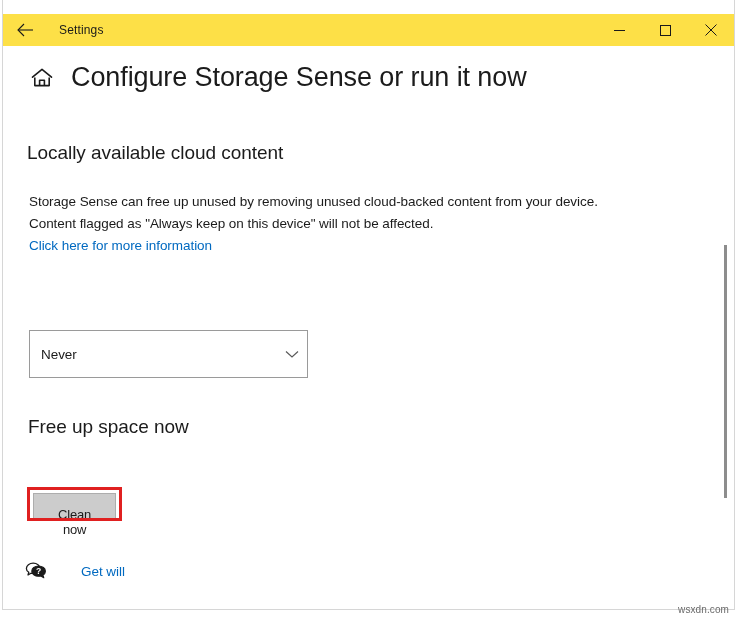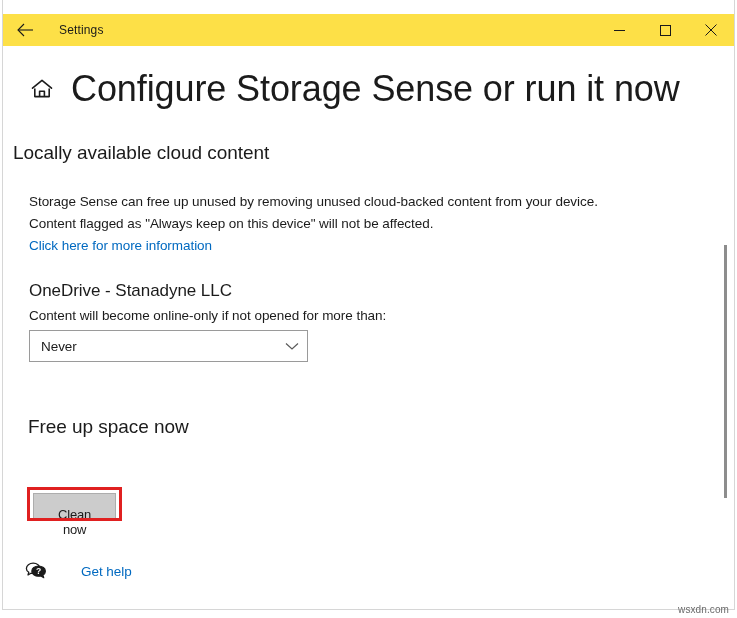--- a/index.html
+++ b/index.html
@@ -86,21 +86,21 @@
   }
   #home-icon {
     width: 34px;
     margin-left: 22px;
     display: flex;
     align-items: center;
     justify-content: center;
     cursor: pointer;
   }
   #page-title {
-    font-size: 36px;
+    font-size: 27px;
     font-weight: 300;
     color: #1b1b1b;
     margin-left: 12px;
     letter-spacing: -0.1px;
     white-space: nowrap;
     user-select: none;
   }
 
   
   #content {
@@ -125,35 +125,35 @@
     letter-spacing: -0.05px;
   }
   .link {
     font-size: 13.5px;
     color: #0069c0;
     text-decoration: none;
     cursor: pointer;
     letter-spacing: -0.05px;
   }
 
-  #cloud-heading  { position: absolute; left: 10px; top: 36px; }
+  #cloud-heading  { position: absolute; left: 24px; top: 36px; }
   #cloud-desc-1   { position: absolute; left: 26px; top: 88px; }
   #cloud-desc-2   { position: absolute; left: 26px; top: 110px; }
   #cloud-link     { position: absolute; left: 26px; top: 132px; }
 
   #onedrive-name  { position: absolute; left: 26px; top: 175px; font-size: 17px; font-weight: 400; color:#1b1b1b; letter-spacing:-0.05px; }
   #onedrive-desc  { position: absolute; left: 26px; top: 202px; }
 
   
   #retention-dropdown {
     position: absolute;
     left: 26px;
     top: 224px;
     width: 279px;
-    height: 32px;
+    height: 48px;
     box-sizing: border-box;
     border: 1px solid #9a9a9a;
     background: #ffffff;
     display: flex;
     align-items: center;
     cursor: pointer;
     user-select: none;
   }
   #retention-value {
     font-size: 13.5px;
@@ -299,22 +299,20 @@
   </div>
 
   <div id="content">
 
     <h2 id="cloud-heading" class="section-heading">Locally available cloud content</h2>
 
     <div id="cloud-desc-1" class="body-text">Storage Sense can free up unused by removing unused cloud-backed content from your device.</div>
     <div id="cloud-desc-2" class="body-text">Content flagged as "Always keep on this device" will not be affected.</div>
     <a id="cloud-link" class="link" href="#">Click here for more information</a>
 
-    <div id="onedrive-name">OneDrive - Stanadyne LLC</div>
-    <div id="onedrive-desc" class="body-text">Content will become online-only if not opened for more than:</div>
 
     <div id="retention-dropdown">
       <span id="retention-value">Never</span>
       <span id="retention-chevron">
         <svg width="14" height="9" viewBox="0 0 14 9">
           <polyline points="1,1.5 7,7 13,1.5" fill="none" stroke="#5a5a5a" stroke-width="1.2"></polyline>
         </svg>
       </span>
     </div>
 
@@ -324,21 +322,21 @@
     <div id="clean-highlight"></div>
 
     <div id="get-help-row">
       <span id="get-help-icon">
         <svg width="22" height="20" viewBox="0 0 22 20">
           <path d="M8.2 2.2 C4.4 2.2 1.4 4.5 1.4 7.4 C1.4 9.0 2.3 10.4 3.8 11.3 L3.0 14.0 L6.0 12.2 C6.7 12.4 7.4 12.5 8.2 12.5 C12.0 12.5 15.0 10.2 15.0 7.4 C15.0 4.5 12.0 2.2 8.2 2.2 Z" fill="#ffffff" stroke="#1b1b1b" stroke-width="1.3" stroke-linejoin="round"></path>
           <path d="M13.6 5.0 C17.4 5.0 20.4 7.3 20.4 10.2 C20.4 11.8 19.5 13.2 18.0 14.1 L18.8 16.8 L15.8 15.0 C15.1 15.2 14.4 15.3 13.6 15.3 C9.8 15.3 6.8 13.0 6.8 10.2 C6.8 7.3 9.8 5.0 13.6 5.0 Z" fill="#1b1b1b" stroke="#1b1b1b" stroke-width="1.1" stroke-linejoin="round"></path>
           <text x="13.6" y="13.4" text-anchor="middle" font-family="Liberation Sans, sans-serif" font-size="8.6" font-weight="bold" fill="#ffffff">?</text>
         </svg>
       </span>
-      <span id="get-help-label">Get help</span>
+      <span id="get-help-label">Get will</span>
     </div>
 
   </div>
 
   <div id="scrollbar-track">
     <div id="scrollbar-thumb"></div>
   </div>
 
 </div>
 

